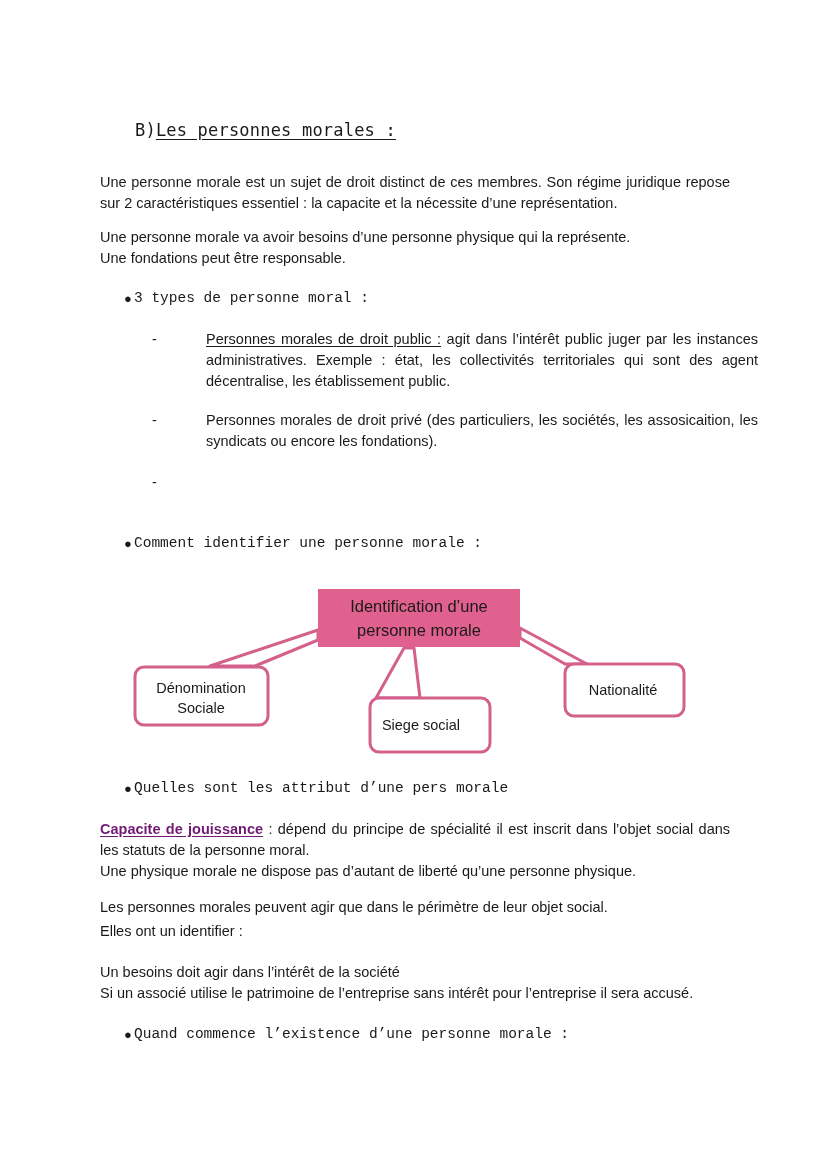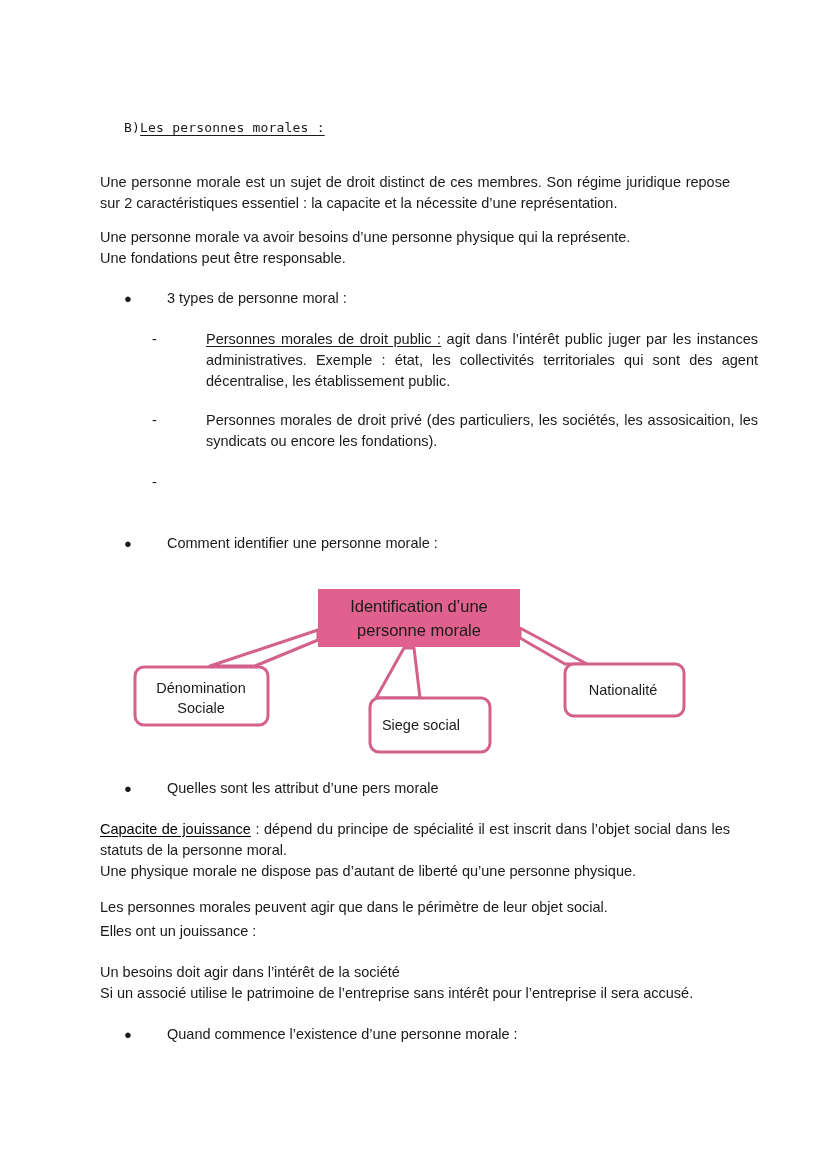--- a/index.html
+++ b/index.html
@@ -1,30 +1,30 @@
 <!DOCTYPE html>
 <html><head>
 <meta charset="utf-8">
 <style>
   html, body { margin: 0; padding: 0; background: #ffffff; }
   body { width: 828px; height: 1171px; position: relative; overflow: hidden;
          font-family: "Liberation Sans", sans-serif; color: #1a1a1a; font-size: 14.5px; }
   .abs { position: absolute; }
-  .heading { left: 124px; top: 120px; font-family: "DejaVu Sans Mono", monospace; font-size: 13px; letter-spacing: 0.2px; }
+  .heading { left: 135px; top: 120px; font-family: "DejaVu Sans Mono", monospace; font-size: 17px; letter-spacing: 0.2px; }
   .heading .ul { text-decoration: underline; text-underline-offset: 3px; }
   .para { left: 100px; width: 630px; line-height: 21px; }
   .justify { text-align: justify; }
   .bullet { left: 124px; line-height: 21px; }
   .bullet .dot { position: absolute; left: 0; top: 0; font-size: 13px; }
-  .bullet .txt { position: absolute; left: 43px; top: 0; white-space: nowrap; }
+  .bullet .txt { position: absolute; left: 10px; top: 0; white-space: nowrap; font-family: Liberation Mono, monospace; }
   .dash { left: 152px; width: 578px; line-height: 21px; }
   .dash .mark { position: absolute; left: 0; top: 0; }
   .dash .txt { position: absolute; left: 26px; top: 0; width: 552px; text-align: justify; text-align-last: left; margin-left: 28px; }
   .u { text-decoration: underline; text-underline-offset: 2px; }
-  .pink-link { color: #000000; text-decoration: underline; text-underline-offset: 2px; font-weight: normal; }
+  .pink-link { color: #701a75; text-decoration: underline; text-underline-offset: 2px; font-weight: bold; }
   svg text { font-family: "Liberation Sans", sans-serif; }
 </style>
 </head>
 <body>
 
 <div class="abs heading">
   <span>B)</span><span class="ul">Les personnes morales :</span>
 </div>
 
 <div class="abs para justify" style="top:164px;margin-top:8px;">Une personne morale est un sujet de droit distinct de ces membres. Son régime juridique repose sur 2 caractéristiques essentiel : la capacite et la nécessite d’une représentation.</div>
@@ -81,20 +81,20 @@
   <span class="dot">●</span>
   <span class="txt">Quelles sont les attribut d’une pers morale</span>
 </div>
 
 <div class="abs para justify" style="top:819px; text-align-last:left;">
   <span class="pink-link">Capacite de jouissance</span><span> : dépend du principe de spécialité il est inscrit dans l’objet social dans les statuts de la personne moral.</span>
 </div>
 <div class="abs para" style="top:861px;">Une physique morale ne dispose pas d’autant de liberté qu’une personne physique.</div>
 <div class="abs para" style="top:897px;">Les personnes morales peuvent agir que dans le périmètre de leur objet social.</div>
 
-<div class="abs para" style="top:921px;">Elles ont un jouissance :</div>
+<div class="abs para" style="top:921px;">Elles ont un identifier :</div>
 <div class="abs para" style="top:962px;">Un besoins doit agir dans l’intérêt de la société</div>
 <div class="abs para" style="top:983px; width:700px;">Si un associé utilise le patrimoine de l’entreprise sans intérêt pour l’entreprise il sera accusé.</div>
 
 <div class="abs bullet" style="top:1024px;">
   <span class="dot">●</span>
   <span class="txt">Quand commence l’existence d’une personne morale :</span>
 </div>
 
 </body></html>

